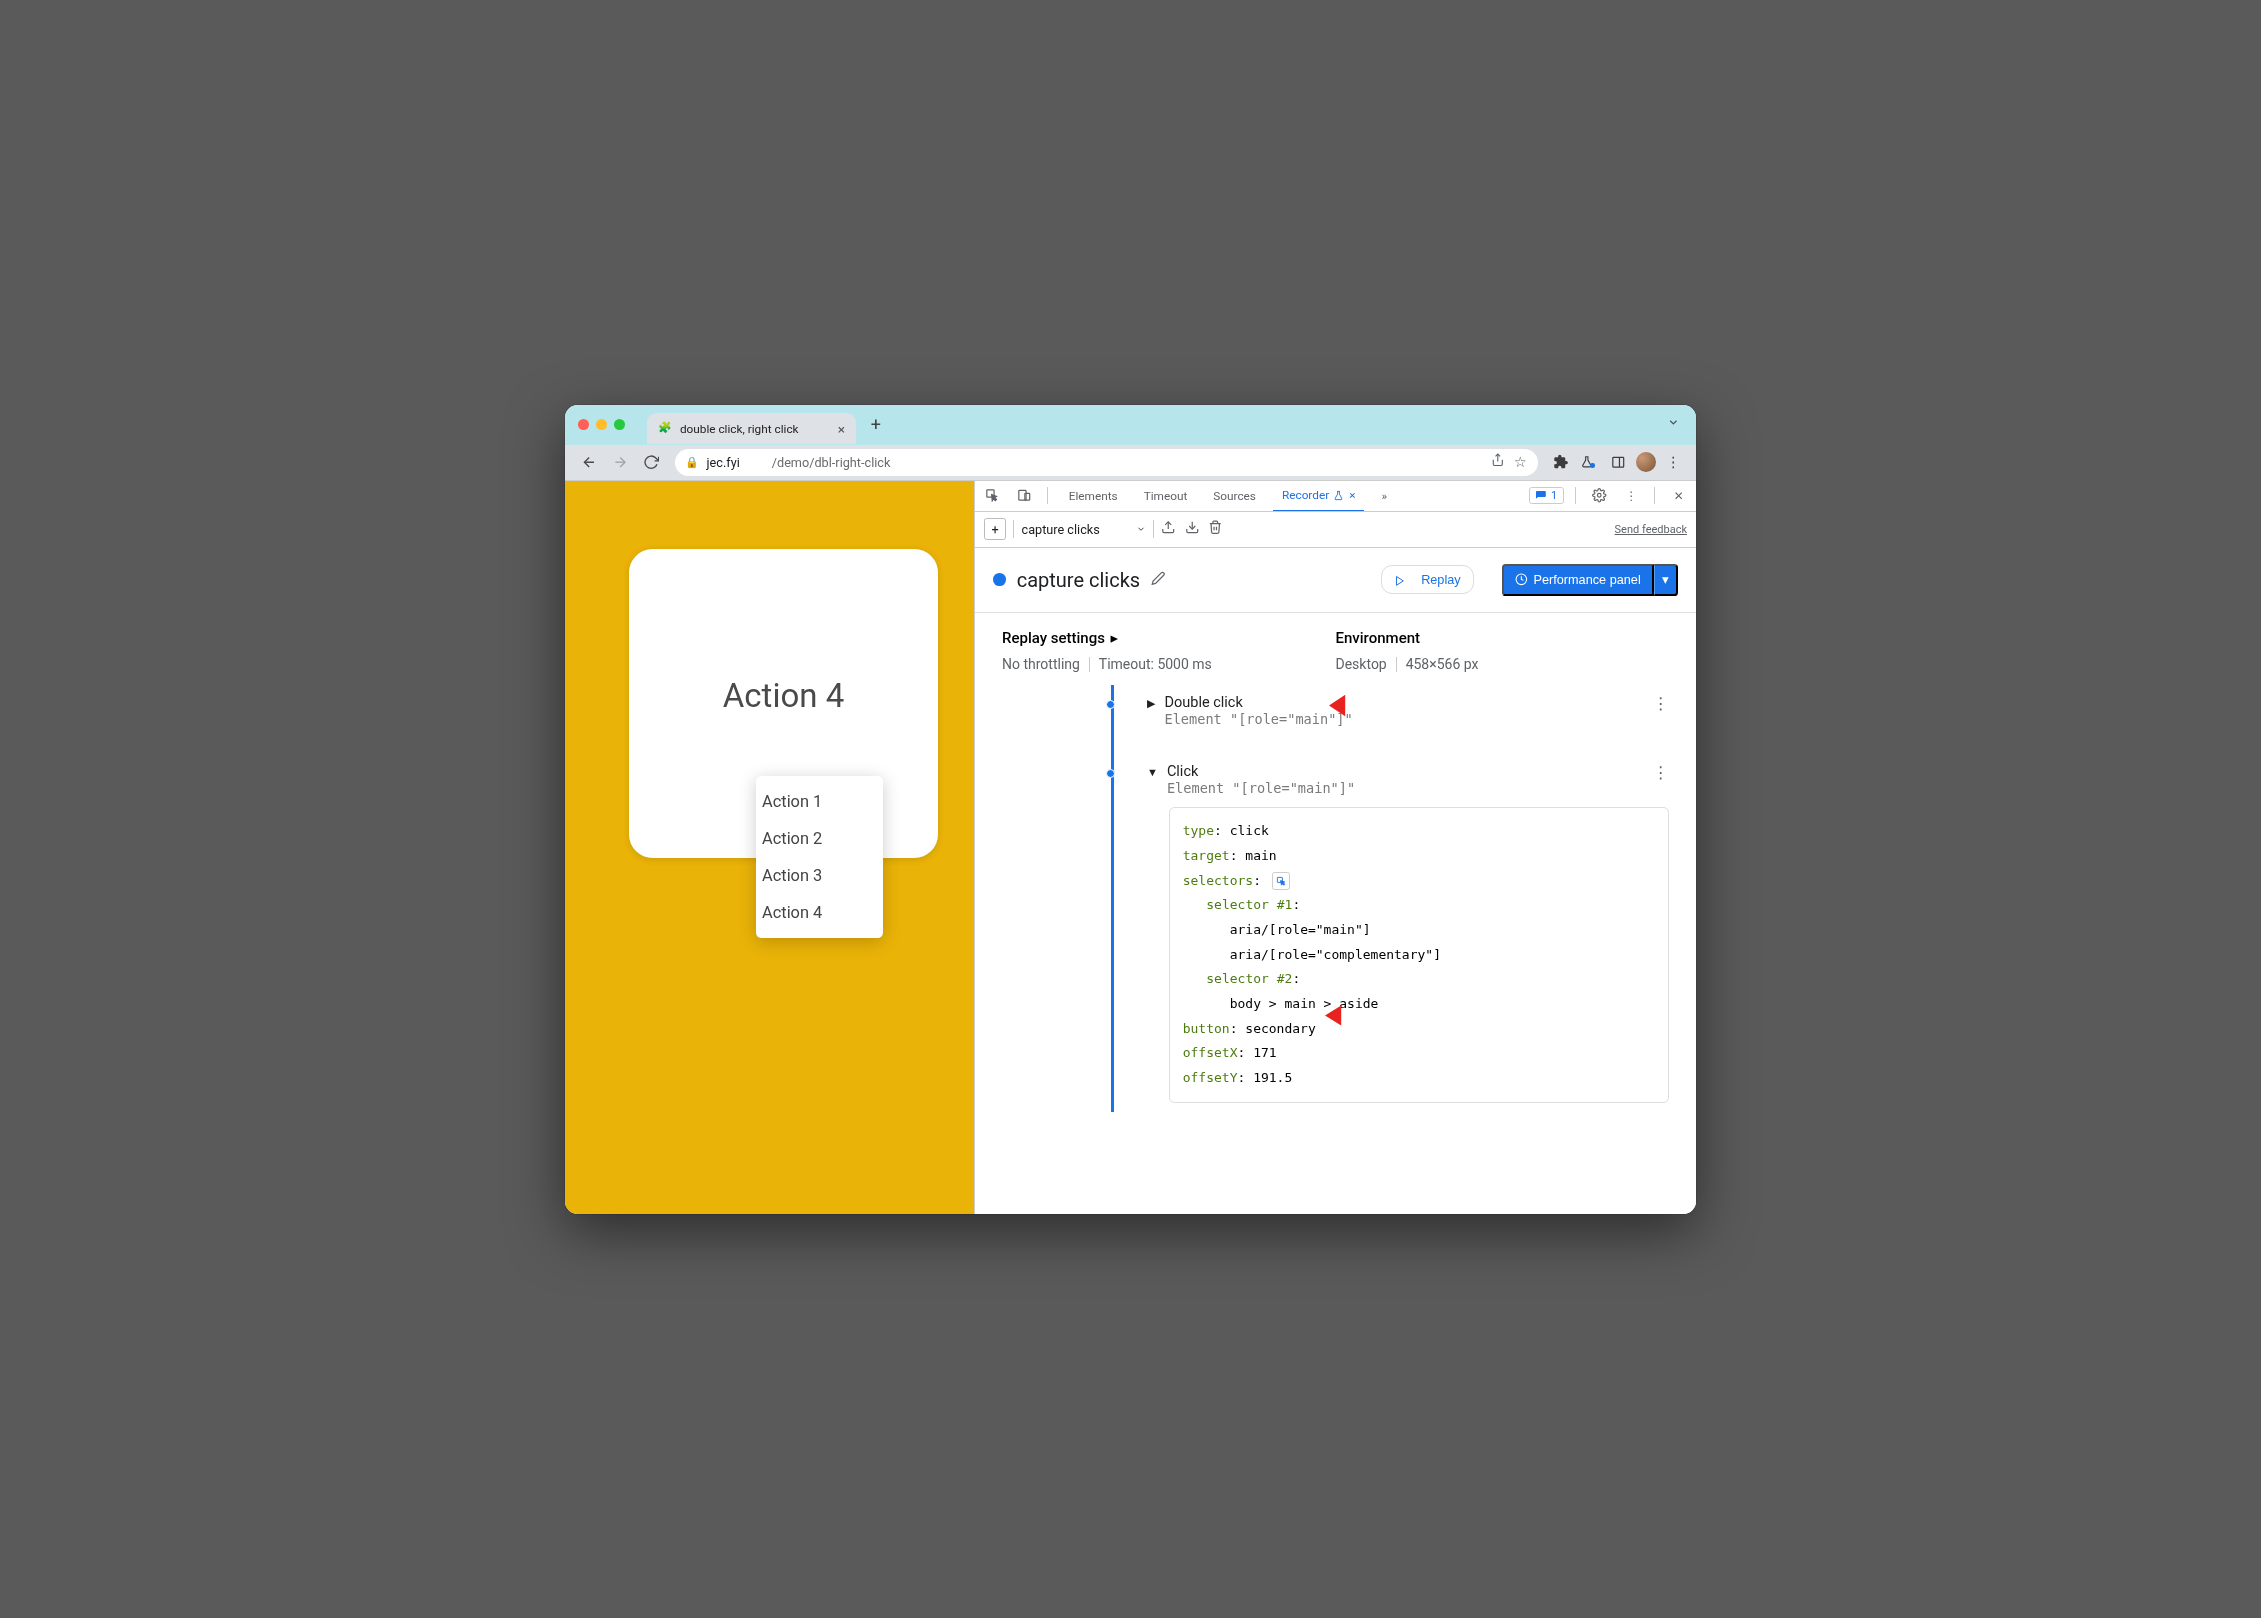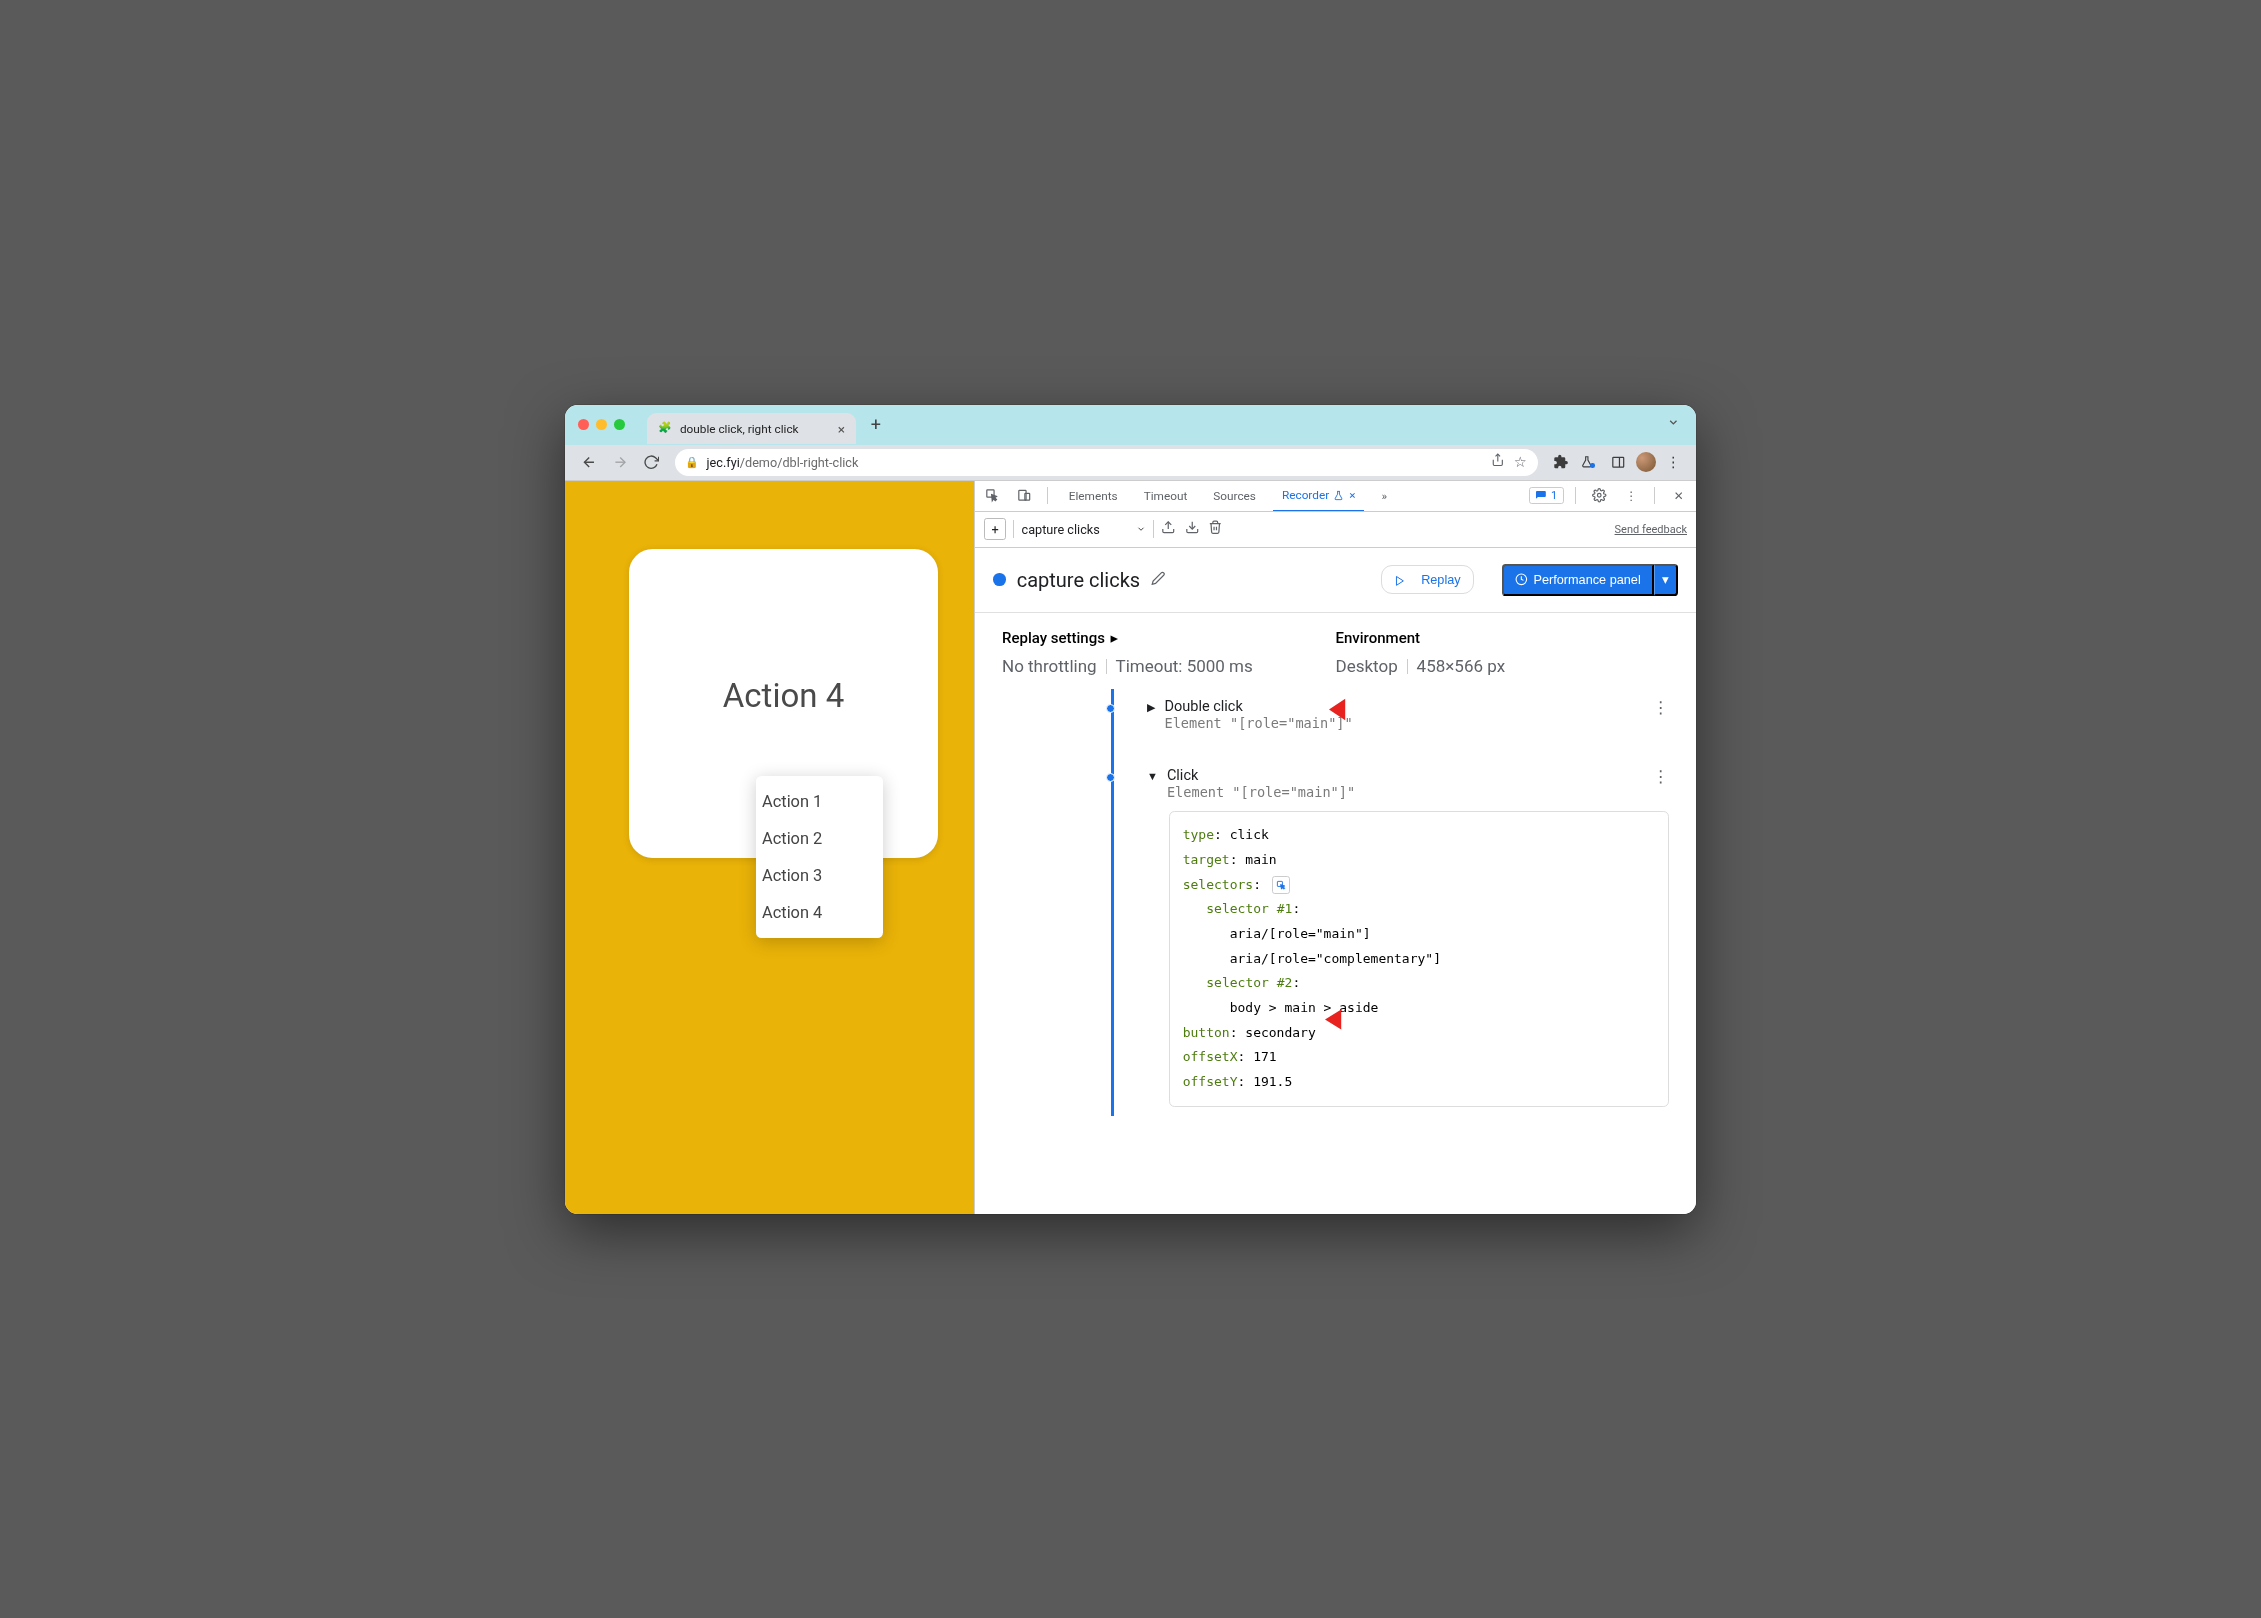--- a/index.html
+++ b/index.html
@@ -71,21 +71,21 @@
   border-radius: 16.4px;
   height: 27px;
   display: flex;
   align-items: center;
   padding: 0 11px;
   gap: 7.3px;
   margin: 0 5.5px;
 }
 .urlbar .lock { color: #5f6368; font-size: 11px; }
 .urlbar .url { font-size: 12.7px; color: #202124; }
-.urlbar .url .path { color: #6b6b6b; }
+.urlbar .url .path { color: #6b6b6b; margin-left: 32px; }
 .urlbar .right { margin-left: auto; display:flex; gap: 9px; align-items:center; color:#5f6368; }
 .ext-icons { display:flex; gap: 5.5px; align-items:center; }
 .ext-icon { width: 23.6px; height: 23.6px; display:flex; align-items:center; justify-content:center; color:#3c3c3c; }
 .avatar { width: 20px; height: 20px; border-radius: 50%; background: radial-gradient(circle at 30% 30%, #c97, #753); }
 
 .content { flex:1; display:flex; overflow:hidden; }
 .page { flex: 0 0 409px; background: #eab308; position: relative; }
 .card {
   position:absolute; left:64px; top:68px; width:309px; height:309px;
   background:#fff; border-radius:23.6px; box-shadow: 0 1.8px 7.3px rgba(0,0,0,.12);
@@ -123,21 +123,21 @@
 .rec-header .spacer { flex:1; }
 .replay-btn { border:0.9px solid #dadce0; background:#fff; color:#1a73e8; padding:6.4px 12.7px; border-radius:11px; font-size:12.7px; display:flex; align-items:flex-end; gap:15px; cursor:pointer; }
 .perf-btn { background:#1a73e8; color:#fff; padding:6.4px 11px; border-radius:3.6px 0 0 3.6px; font-size:12.7px; display:flex; align-items:center; gap:5.5px; cursor:pointer;margin-left:17px; }
 .perf-caret { background:#1a73e8; color:#fff; padding:6.4px 7.3px; border-radius:0 3.6px 3.6px 0; border-left:0.9px solid rgba(255,255,255,.3); cursor:pointer; }
 .perf-group { display:flex; }
 
 .rec-body { flex:1; overflow:auto; padding: 0; position:relative; }
 .settings-row { display:flex; padding: 16.4px 27px 12.7px; }
 .settings-col { flex:1; }
 .settings-col h3 { font-size:15px; font-weight:500; display:flex; align-items:center; gap:5.5px; margin-bottom:9px; }
-.settings-col .sub { font-size:17px; color:#5f6368; display:flex; gap:9px; align-items:center; }
+.settings-col .sub { font-size:14px; color:#5f6368; display:flex; gap:9px; align-items:center; }
 .settings-col .sub .vsep { width:0.9px; height:14.5px; background:#ccc; }
 
 .timeline { position:relative; padding-left: 136px; }
 .tl-line { position:absolute; left:136px; top:0; bottom:0; width:2.7px; background:#1a73e8; }
 .step { position:relative; padding: 9px 27px 9px 36px; }
 .step .dot { position:absolute; left:-5.5px; top:14.5px; width:9px; height:9px; border-radius:50%; background:#1a73e8; border:1.8px solid #fff; }
 .step .head { display:flex; align-items:flex-start; gap:9px; }
 .step .caret { cursor:pointer; color:#202124; margin-top:2.7px; font-size:11px; }
 .step .titles .t1 { font-size:14.5px; color:#202124; }
 .step .titles .t2 { font-size:13.6px; color:#7a7a7a; font-family: ui-monospace, Menlo, monospace; }

